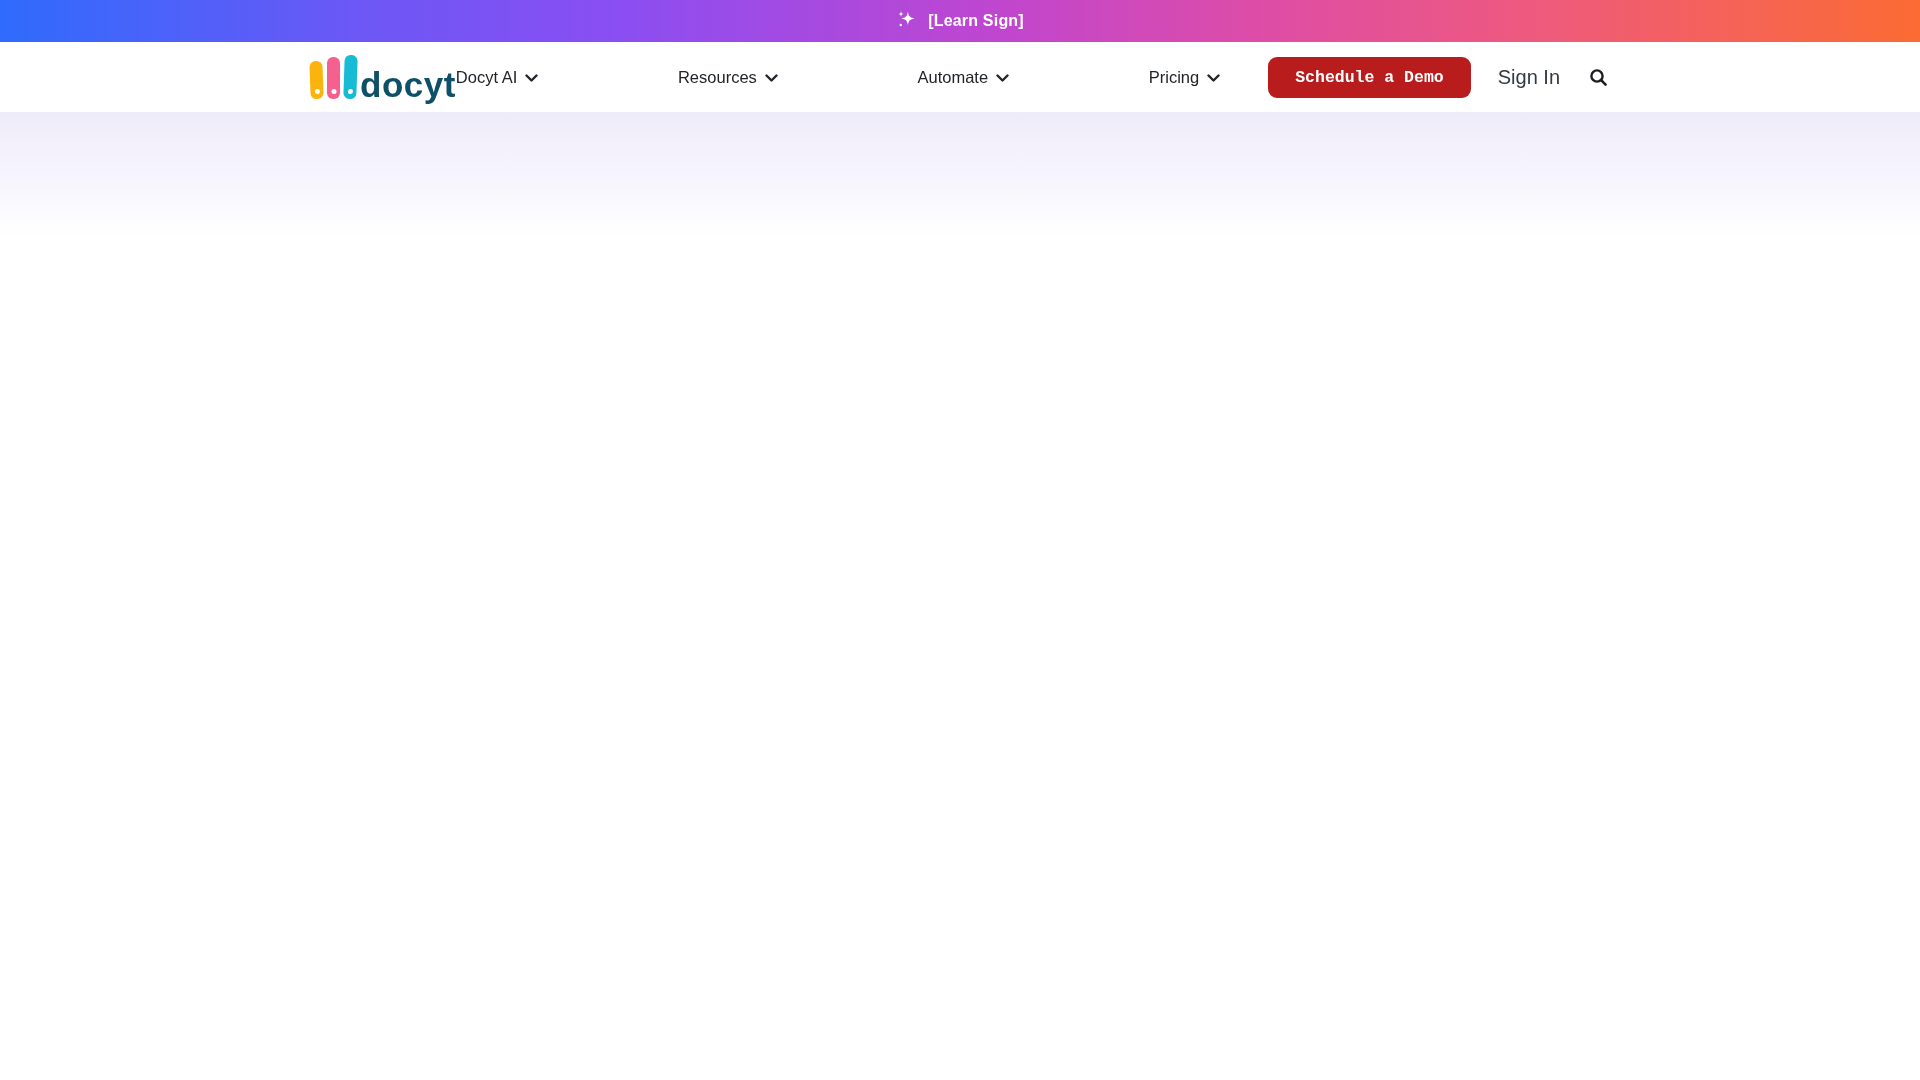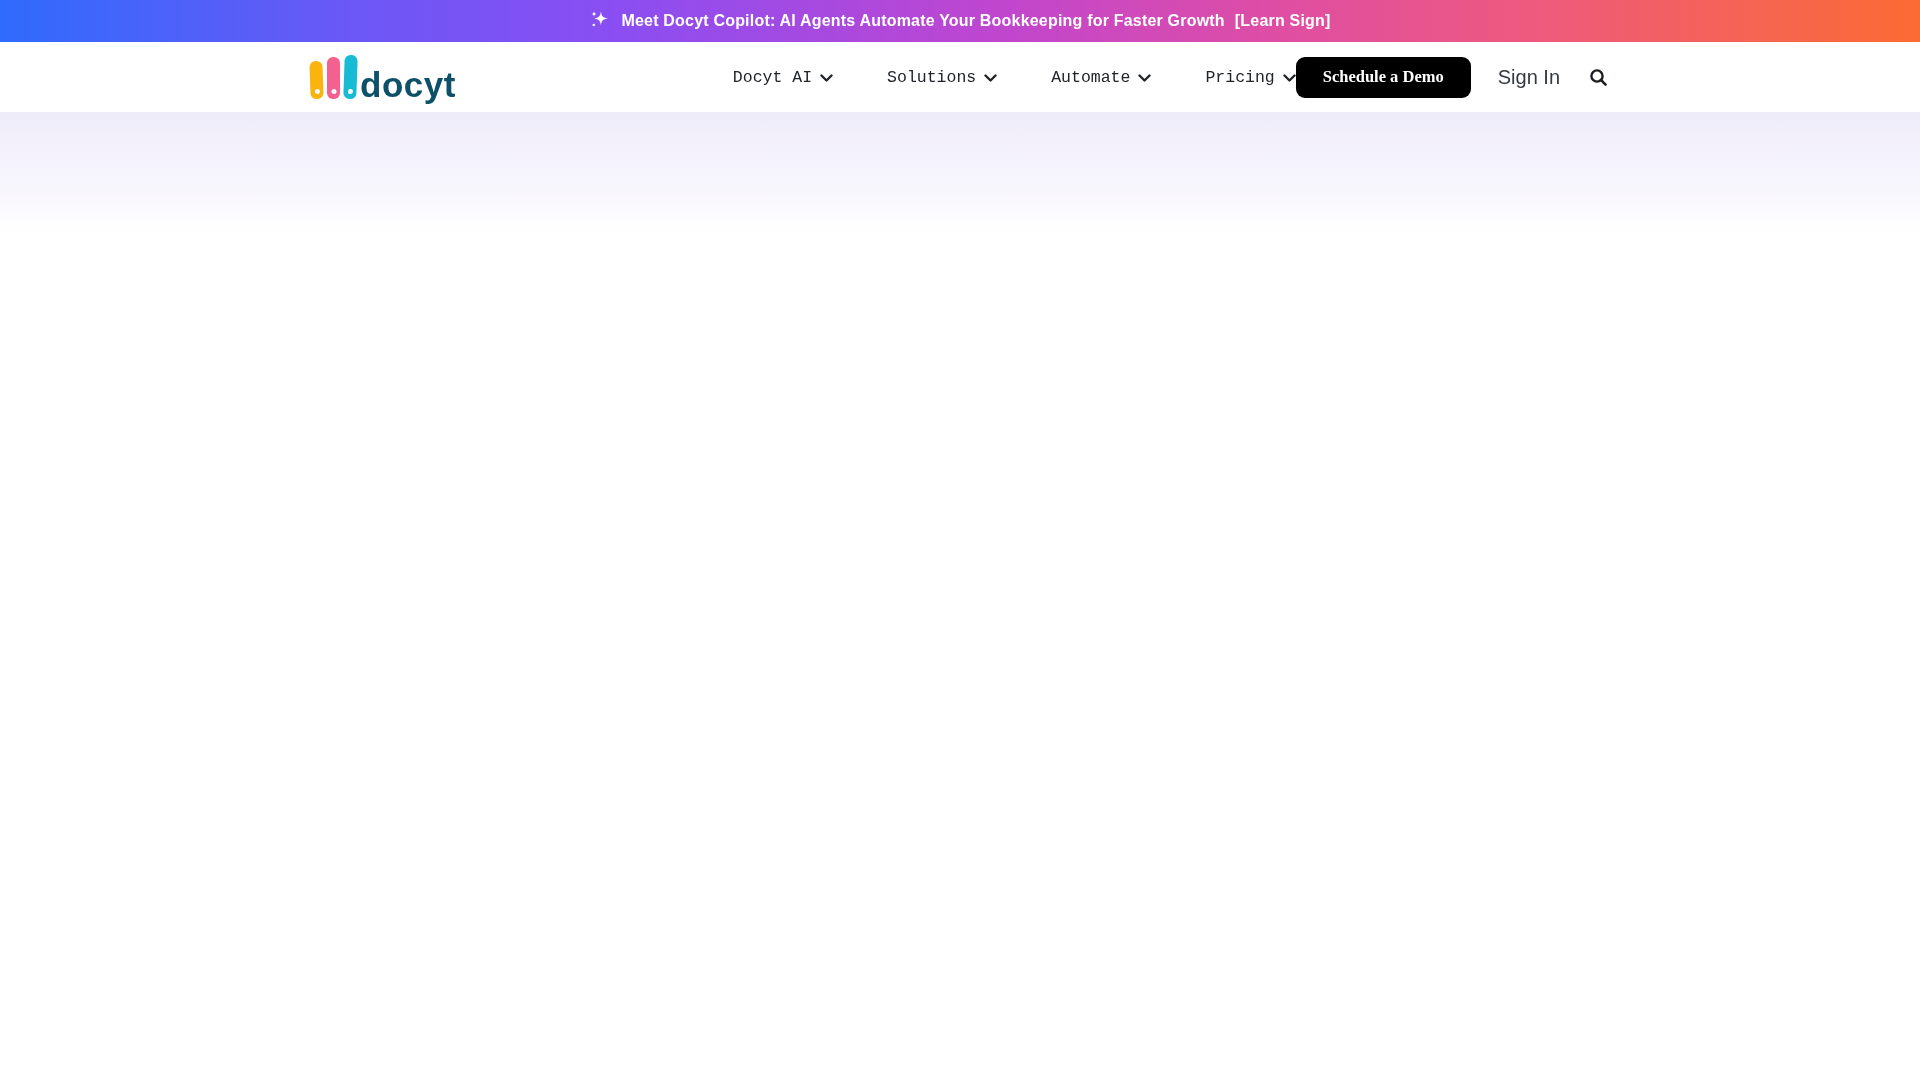--- a/index.html
+++ b/index.html
@@ -44,36 +44,37 @@
   .bar i {
     position: absolute; left: 50%; transform: translateX(-50%);
     bottom: 5px; width: 5px; height: 5px; border-radius: 50%; background: #ffffff;
   }
   .logo-text {
     font-size: 35px; font-weight: bold; color: #0d5068;
     line-height: .82; letter-spacing: .5px;
   }
 
   
-  nav { flex: 1; display: flex; justify-content: flex-end; gap: 54px; font-family: Liberation Mono, monospace; }
+  nav { flex: 1; display: flex; justify-content: space-between; gap: 54px; }
   .nav-item {
     display: flex; align-items: center; gap: 8px;
     font-size: 16.5px; color: #212529; cursor: pointer; white-space: nowrap;
   }
   .chev { display: inline-flex; margin-top: 2px; }
 
   
   .actions { display: flex; align-items: center; gap: 27px; }
   .demo-btn {
-    background: #000000; color: #ffffff;
+    background: #b91c1c; color: #ffffff;
     border: none; border-radius: 9px;
     height: 41px; padding: 0 27px;
-    font-family: Liberation Serif, serif;
+    font-family: Liberation Mono, monospace;
     font-size: 16.5px; font-weight: bold;
     cursor: pointer;
+    margin-left: 48px;
   }
   .sign-in { font-size: 20px; color: #343a40; text-decoration: none; cursor: pointer; }
   .search-btn { display: inline-flex; cursor: pointer; padding: 2px; }
 
   
   .hero-tint {
     height: 125px;
     background: linear-gradient(180deg, #efecfa 0%, #f7f5fd 55%, #ffffff 100%);
   }
   .page-rest { height: 843px; background: #ffffff; }
@@ -82,21 +83,20 @@
 <body>
 
 <div class="banner">
   <span class="sparkle">
     <svg width="22" height="22" viewBox="0 0 24 24">
       <path fill="#ffffff" d="M13 3 C13.9 8.2 15.1 9.4 20.5 10.3 C15.1 11.2 13.9 12.4 13 17.6 C12.1 12.4 10.9 11.2 5.5 10.3 C10.9 9.4 12.1 8.2 13 3 Z"></path>
       <path fill="#ffffff" d="M5.5 2.5 C5.9 4.6 6.4 5.1 8.5 5.5 C6.4 5.9 5.9 6.4 5.5 8.5 C5.1 6.4 4.6 5.9 2.5 5.5 C4.6 5.1 5.1 4.6 5.5 2.5 Z"></path>
       <circle fill="#ffffff" cx="5.2" cy="17.5" r="1.3"></circle>
     </svg>
   </span>
-  <span>Meet Docyt Copilot: AI Agents Automate Your Bookkeeping for Faster Growth</span>
   <a class="learn-more">[Learn Sign]</a>
 </div>
 
 <div class="header-wrap">
   <header>
     <div class="logo">
       <span class="bars">
         <span class="bar bar-1">
             <i></i>
           </span>
@@ -113,21 +113,21 @@
     <nav>
       <div class="nav-item">
         <span>Docyt AI</span>
         <span class="chev">
           <svg width="13" height="9" viewBox="0 0 13 9">
               <path d="M1.5 1.5 L6.5 6.5 L11.5 1.5" fill="none" stroke="#212529" stroke-width="2.4" stroke-linecap="round" stroke-linejoin="round"></path>
             </svg>
         </span>
       </div>
       <div class="nav-item">
-        <span>Solutions</span>
+        <span>Resources</span>
         <span class="chev">
           <svg width="13" height="9" viewBox="0 0 13 9">
               <path d="M1.5 1.5 L6.5 6.5 L11.5 1.5" fill="none" stroke="#212529" stroke-width="2.4" stroke-linecap="round" stroke-linejoin="round"></path>
             </svg>
         </span>
       </div>
       <div class="nav-item">
         <span>Automate</span>
         <span class="chev">
           <svg width="13" height="9" viewBox="0 0 13 9">

